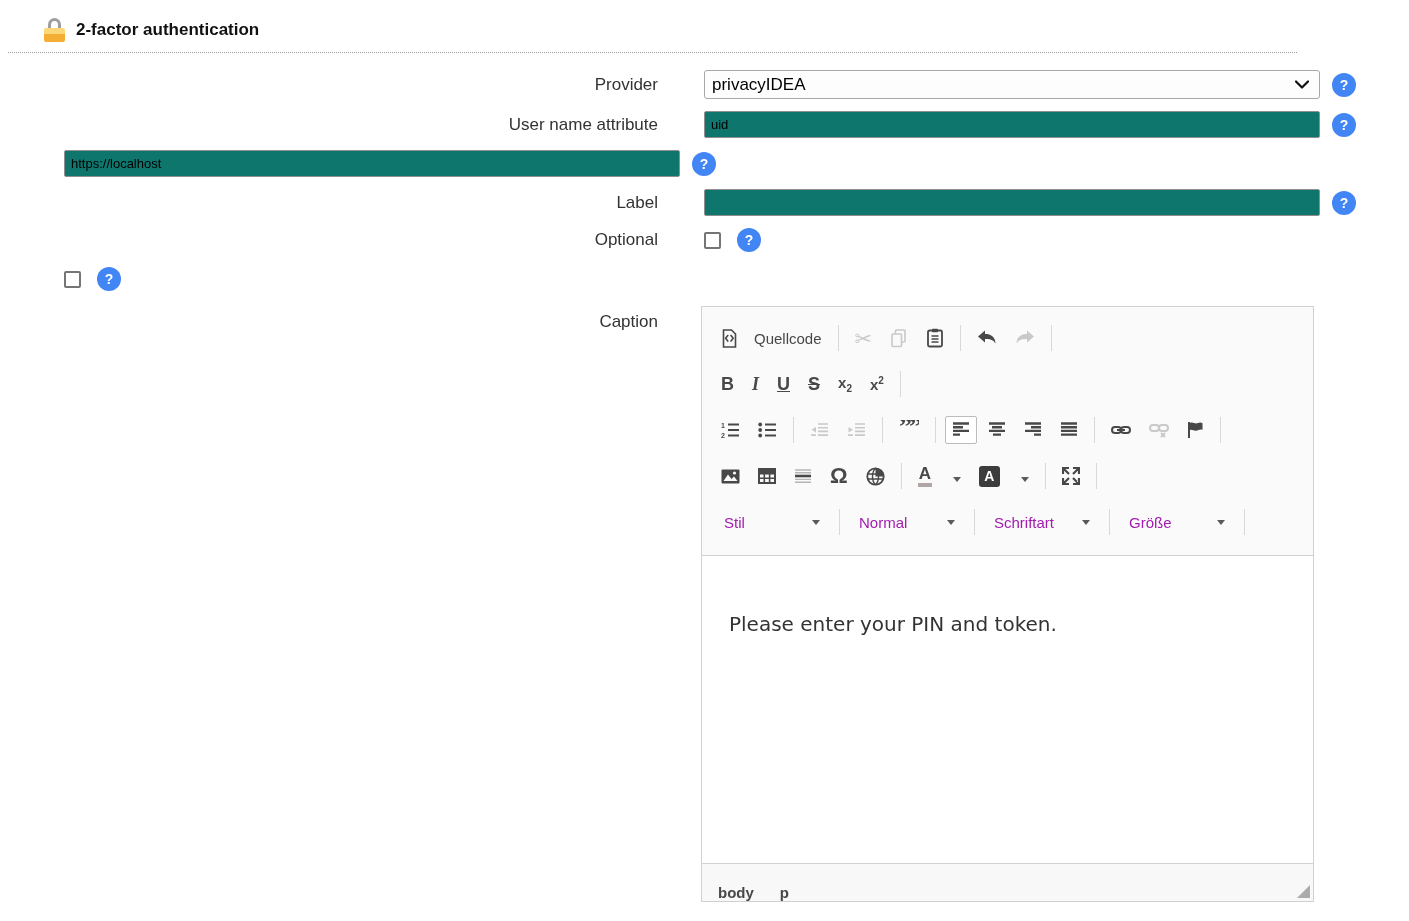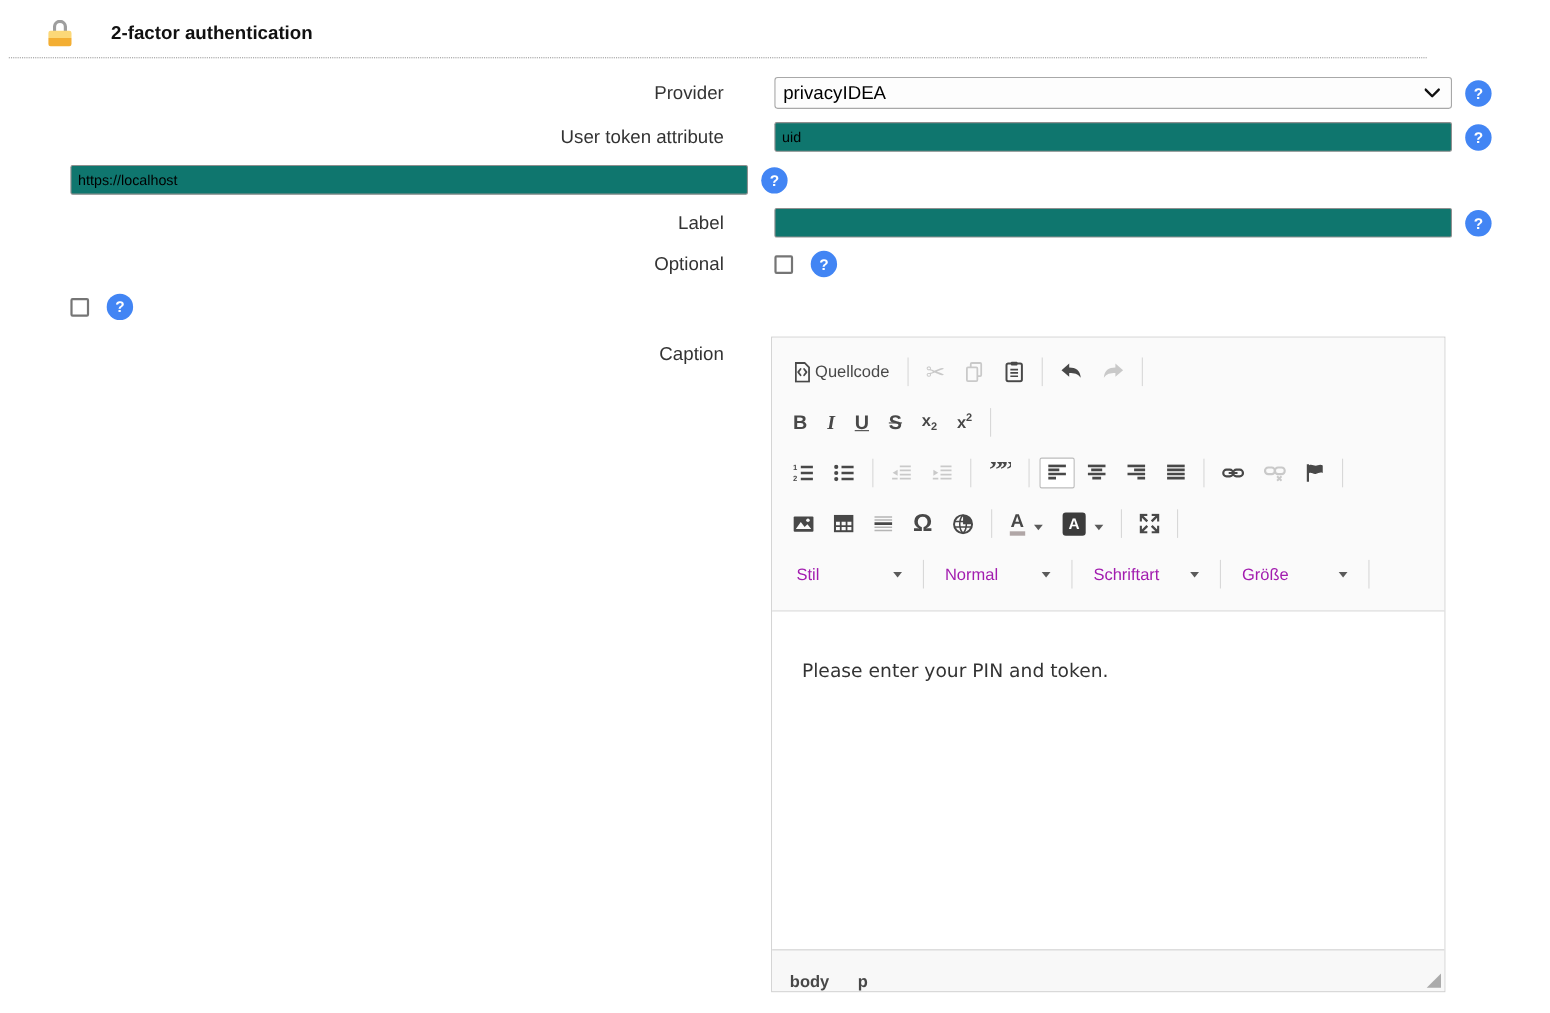--- a/index.html
+++ b/index.html
@@ -1,21 +1,21 @@
 <!DOCTYPE html>
 <html><head>
 <meta charset="utf-8">
 <style>
   * { margin:0; padding:0; box-sizing:border-box; }
   html,body { background:#fff; }
   body { width:1409px; height:921px; font-family:"Liberation Sans", sans-serif; color:#333; position:relative; overflow:hidden; }
 
   
   .header { position:absolute; left:8px; top:14px; width:1289px; border-bottom:1px dotted #9a9a9a; padding:4px 0 10px 36px; display:flex; align-items:center; gap:10px; }
-  .header-title { font-size:17px; font-weight:bold; color:#111;margin-left:25px; }
+  .header-title { font-size:17px; font-weight:bold; color:#111; }
   .lock { position:relative; width:22px; height:24px; display:inline-block; }
   .lock .shackle { position:absolute; left:4px; top:0; width:13px; height:13px; border:3px solid #9e9e9e; border-bottom:none; border-radius:7px 7px 0 0; }
   .lock .body { position:absolute; left:0; bottom:0; width:21px; height:14px; background:linear-gradient(#fcd878 45%, #f3ae33 45%); border-radius:2px; }
 
   
   .form { position:absolute; left:18px; top:70px; width:1409px; }
   .frow { display:flex; align-items:center; margin-bottom:12px; }
   .frow.cb { margin-bottom:15px; }
   .flabel { width:640px; text-align:right; font-size:17px; color:#333; flex:none; }
   .req { color:#f59a23; margin-left:4px; font-size:15px; }
@@ -25,42 +25,42 @@
   .helpbtn { width:24px; height:24px; border-radius:50%; background:#4285f4; color:#fff; font-size:14px; font-weight:bold; display:flex; align-items:center; justify-content:center; margin-left:12px; flex:none; cursor:pointer; }
   .checkbox { width:17px; height:17px; border:2px solid #757575; border-radius:2px; background:#fff; flex:none; cursor:pointer; }
   .cb .helpbtn { margin-left:16px; }
   .frow.editor-row { align-items:flex-start; margin-bottom:0; margin-top:8px; }
   .frow.editor-row .flabel { padding-top:6px; }
 
   
   .cke { width:613px; border:1px solid #d1d1d1; margin-left:43px; background:#fff; }
   .cke-top { background:#fafafa; border-bottom:1px solid #d1d1d1; padding:8px 8px 10px 10px; }
   .tb-row { display:flex; align-items:center; min-height:46px; }
-  .tb-btn { display:flex; align-items:center; gap:3px; padding:5px 6px; margin:0 2px; border:1px solid transparent; border-radius:2px; color:#484848; cursor:pointer; font-size:15px; }
+  .tb-btn { display:flex; align-items:center; gap:16px; padding:5px 6px; margin:0 2px; border:1px solid transparent; border-radius:2px; color:#484848; cursor:pointer; font-size:15px; }
   .tb-btn.disabled { color:#c9c9c9; cursor:default; }
   .tb-btn.active { background:#fff; border:1px solid #bcbcbc; }
   .tb-sep { width:1px; height:26px; background:#d8d8d8; margin:0 7px; flex:none; }
   .glyph { font-size:18px; line-height:1; }
   .fmt-b { font-weight:bold; font-size:18px; font-family:"Liberation Sans",sans-serif; }
   .fmt-i { font-style:italic; font-weight:bold; font-size:18px; font-family:"Liberation Serif",serif; }
   .fmt-u { font-weight:bold; font-size:18px; text-decoration:underline; }
   .fmt-s { font-weight:bold; font-size:18px; text-decoration:line-through; }
   .fmt-x { font-weight:bold; font-size:15px; }
   .fmt-x sub,.fmt-x sup { font-size:10px; }
   .quote-glyph { font-family:"Liberation Serif",serif; font-weight:bold; font-size:26px; letter-spacing:-3px; line-height:14px; height:20px; overflow:hidden; }
   .caret { width:0; height:0; border-left:4px solid transparent; border-right:4px solid transparent; border-top:5px solid #5a5a5a; margin-left:6px; }
   .tb-combo { display:flex; align-items:center; justify-content:space-between; width:112px; padding:6px 8px; margin:0 4px; color:#a21caf; font-size:15px; cursor:pointer; }
   .colorbtn { display:flex; align-items:flex-end; }
   .colorbtn .caret { margin-left:5px; margin-bottom:5px; }
   .txtcol { font-weight:bold; font-size:17px; border-bottom:4px solid #b0a6a6; line-height:1.05; padding:0 1px; }
   .bgcol { background:#3c3c3c; color:#fff; font-weight:bold; font-size:14px; border-radius:3px; width:21px; height:21px; display:flex; align-items:center; justify-content:center; }
 
   .cke-contents { height:307px; background:#fff; padding:34px 27px 0; font-family:"DejaVu Sans",sans-serif; }
   .cke-contents h1 { font-size:29px; font-weight:400; color:#3c3c3c; letter-spacing:0.2px; }
-  .cke-contents p { font-size:17px; color:#333; margin-top:10px; }
+  .cke-contents p { font-size:20px; color:#333; margin-top:22px; }
 
   .cke-bottom { background:#f8f8f8; border-top:1px solid #d1d1d1; height:38px; display:flex; align-items:flex-end; padding:0 16px; position:relative; }
   .path-item { font-weight:bold; font-size:15px; color:#484848; margin-right:26px; cursor:pointer; }
   .resize-handle { position:absolute; right:3px; bottom:3px; width:0; height:0; border-left:13px solid transparent; border-bottom:13px solid #ababab; cursor:nwse-resize; }
 
   svg { display:block; }
   .icon { flex:none; }
 </style>
 </head>
 <body>
@@ -82,21 +82,21 @@
         <span>privacyIDEA</span>
         <svg class="icon" width="14" height="9" viewBox="0 0 14 9">
             <path d="M1 1.5 L7 7.5 L13 1.5" fill="none" stroke="#111" stroke-width="2.2" stroke-linecap="round" stroke-linejoin="round"></path>
           </svg>
       </div>
       <div class="helpbtn">?</div>
     </div>
   </div>
 
   <div class="frow">
-    <div class="flabel">User token attribute</div>
+    <div class="flabel">User name attribute</div>
     <div class="ffield">
       <input class="tinput" type="text" value="uid" style="">
       <div class="helpbtn">?</div>
     </div>
   </div>
 
   <div class="frow">
     <div class="ffield">
       <input class="tinput" type="text" value="https://localhost" style="">
       <div class="helpbtn">?</div>

